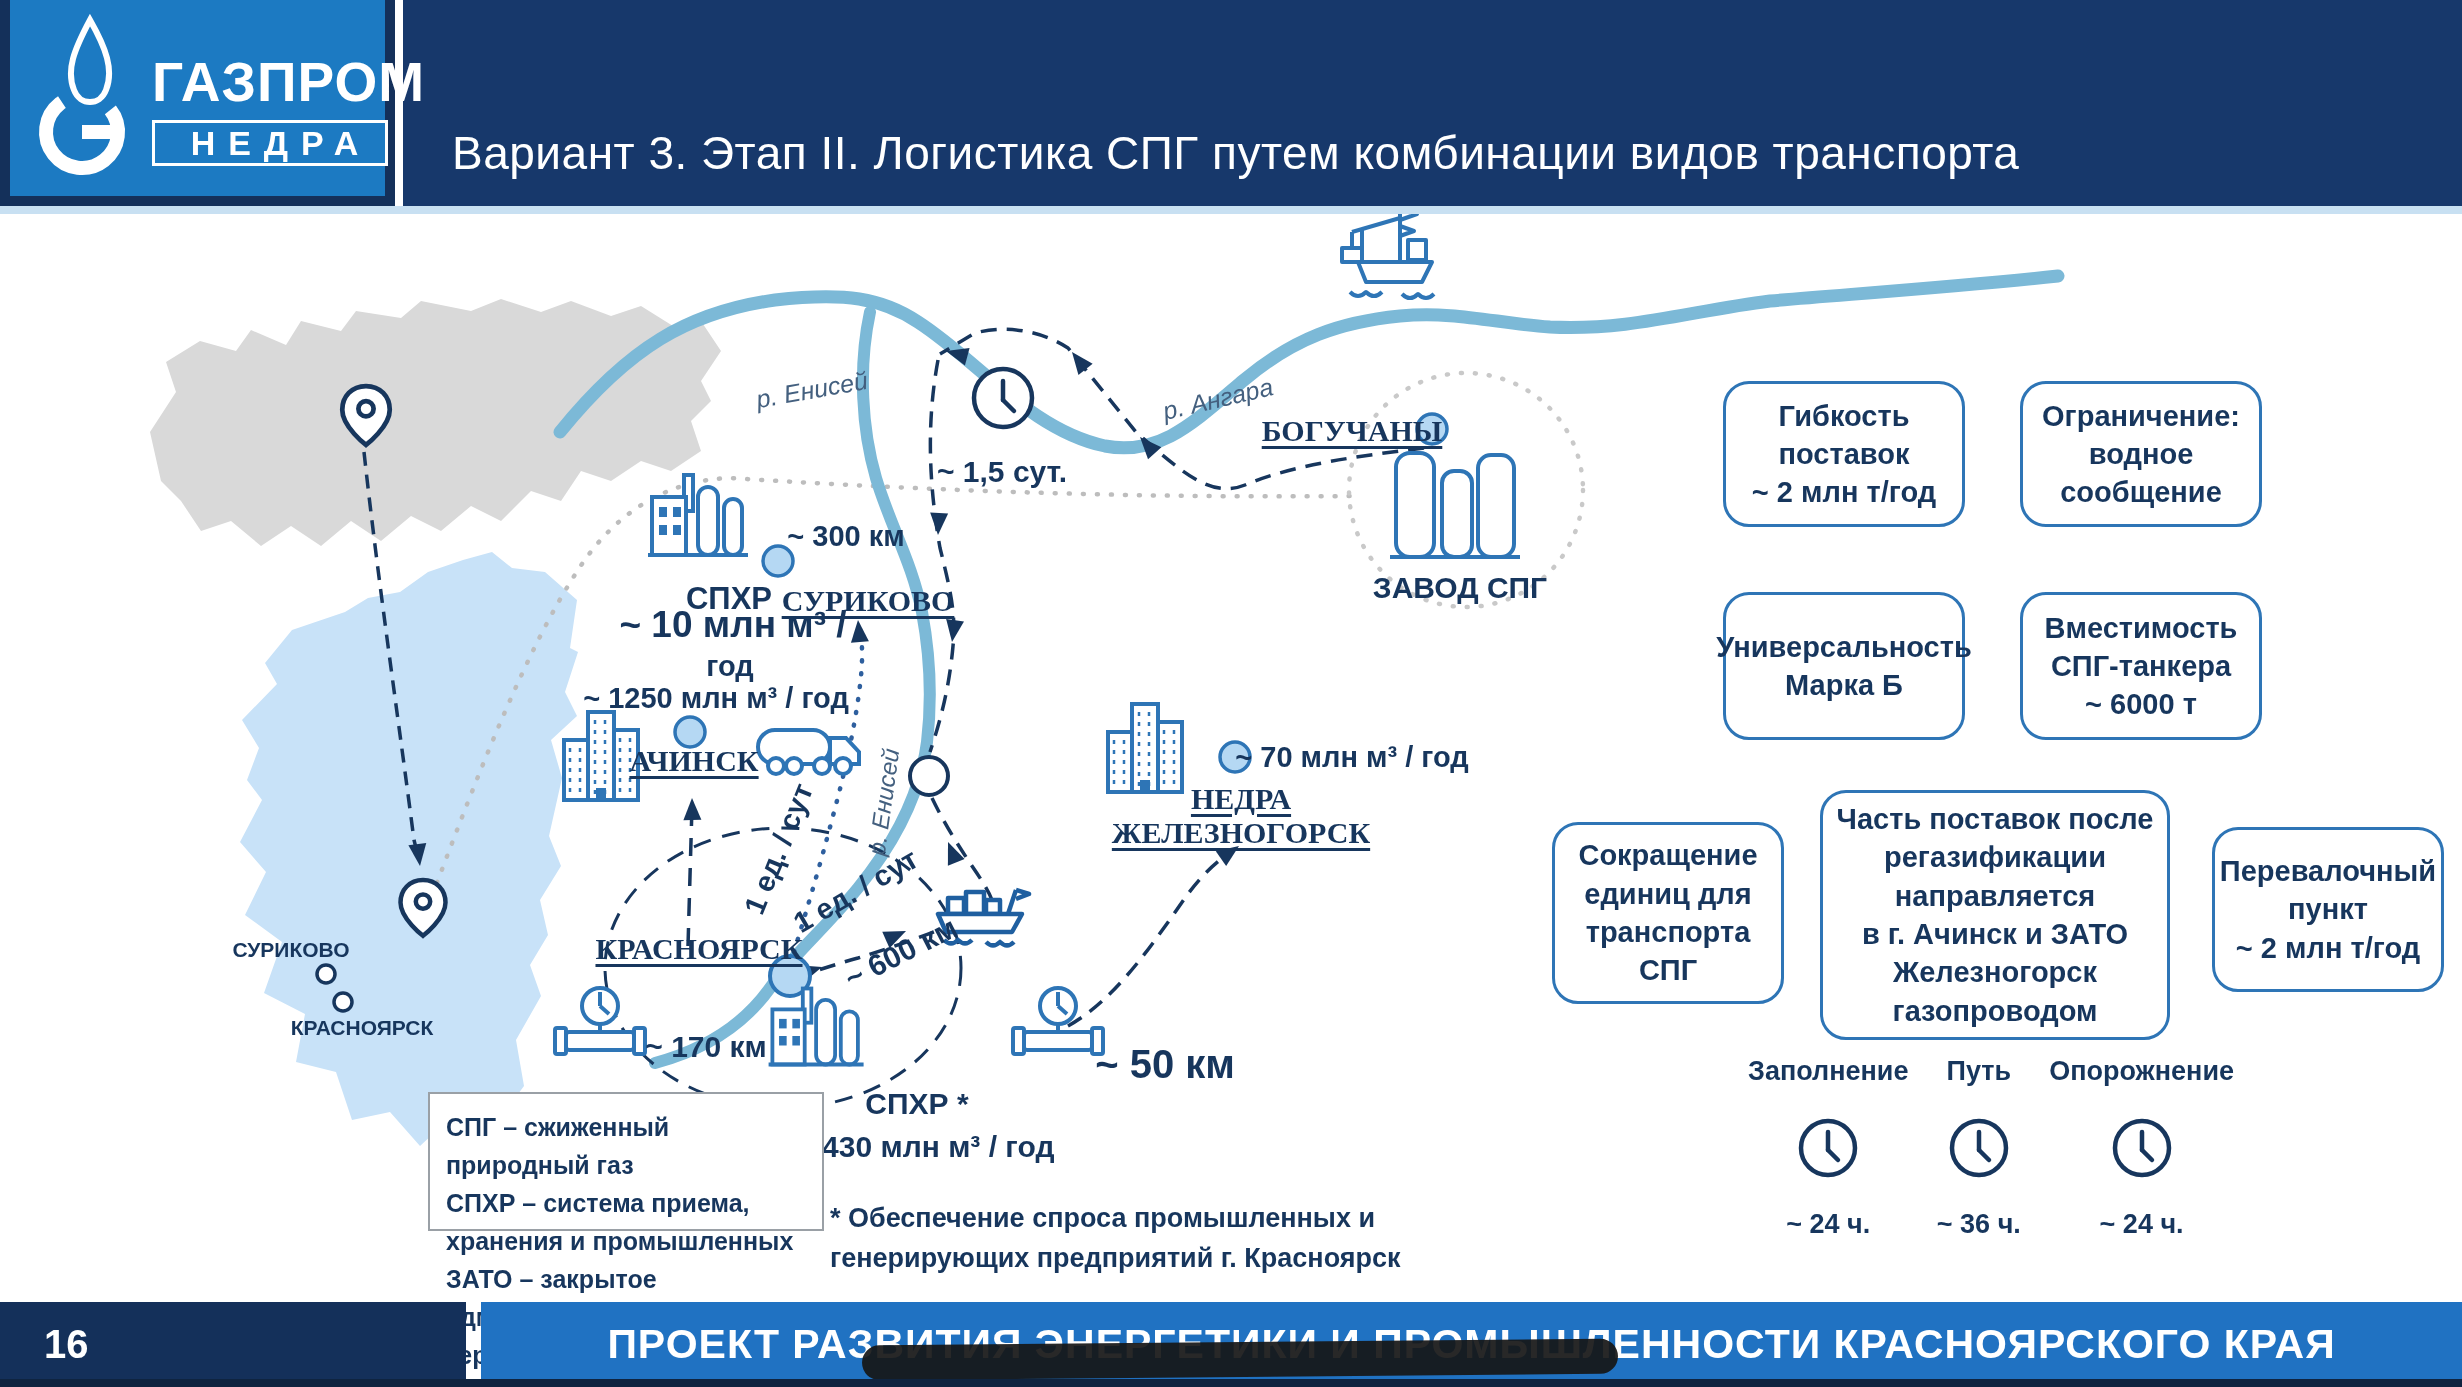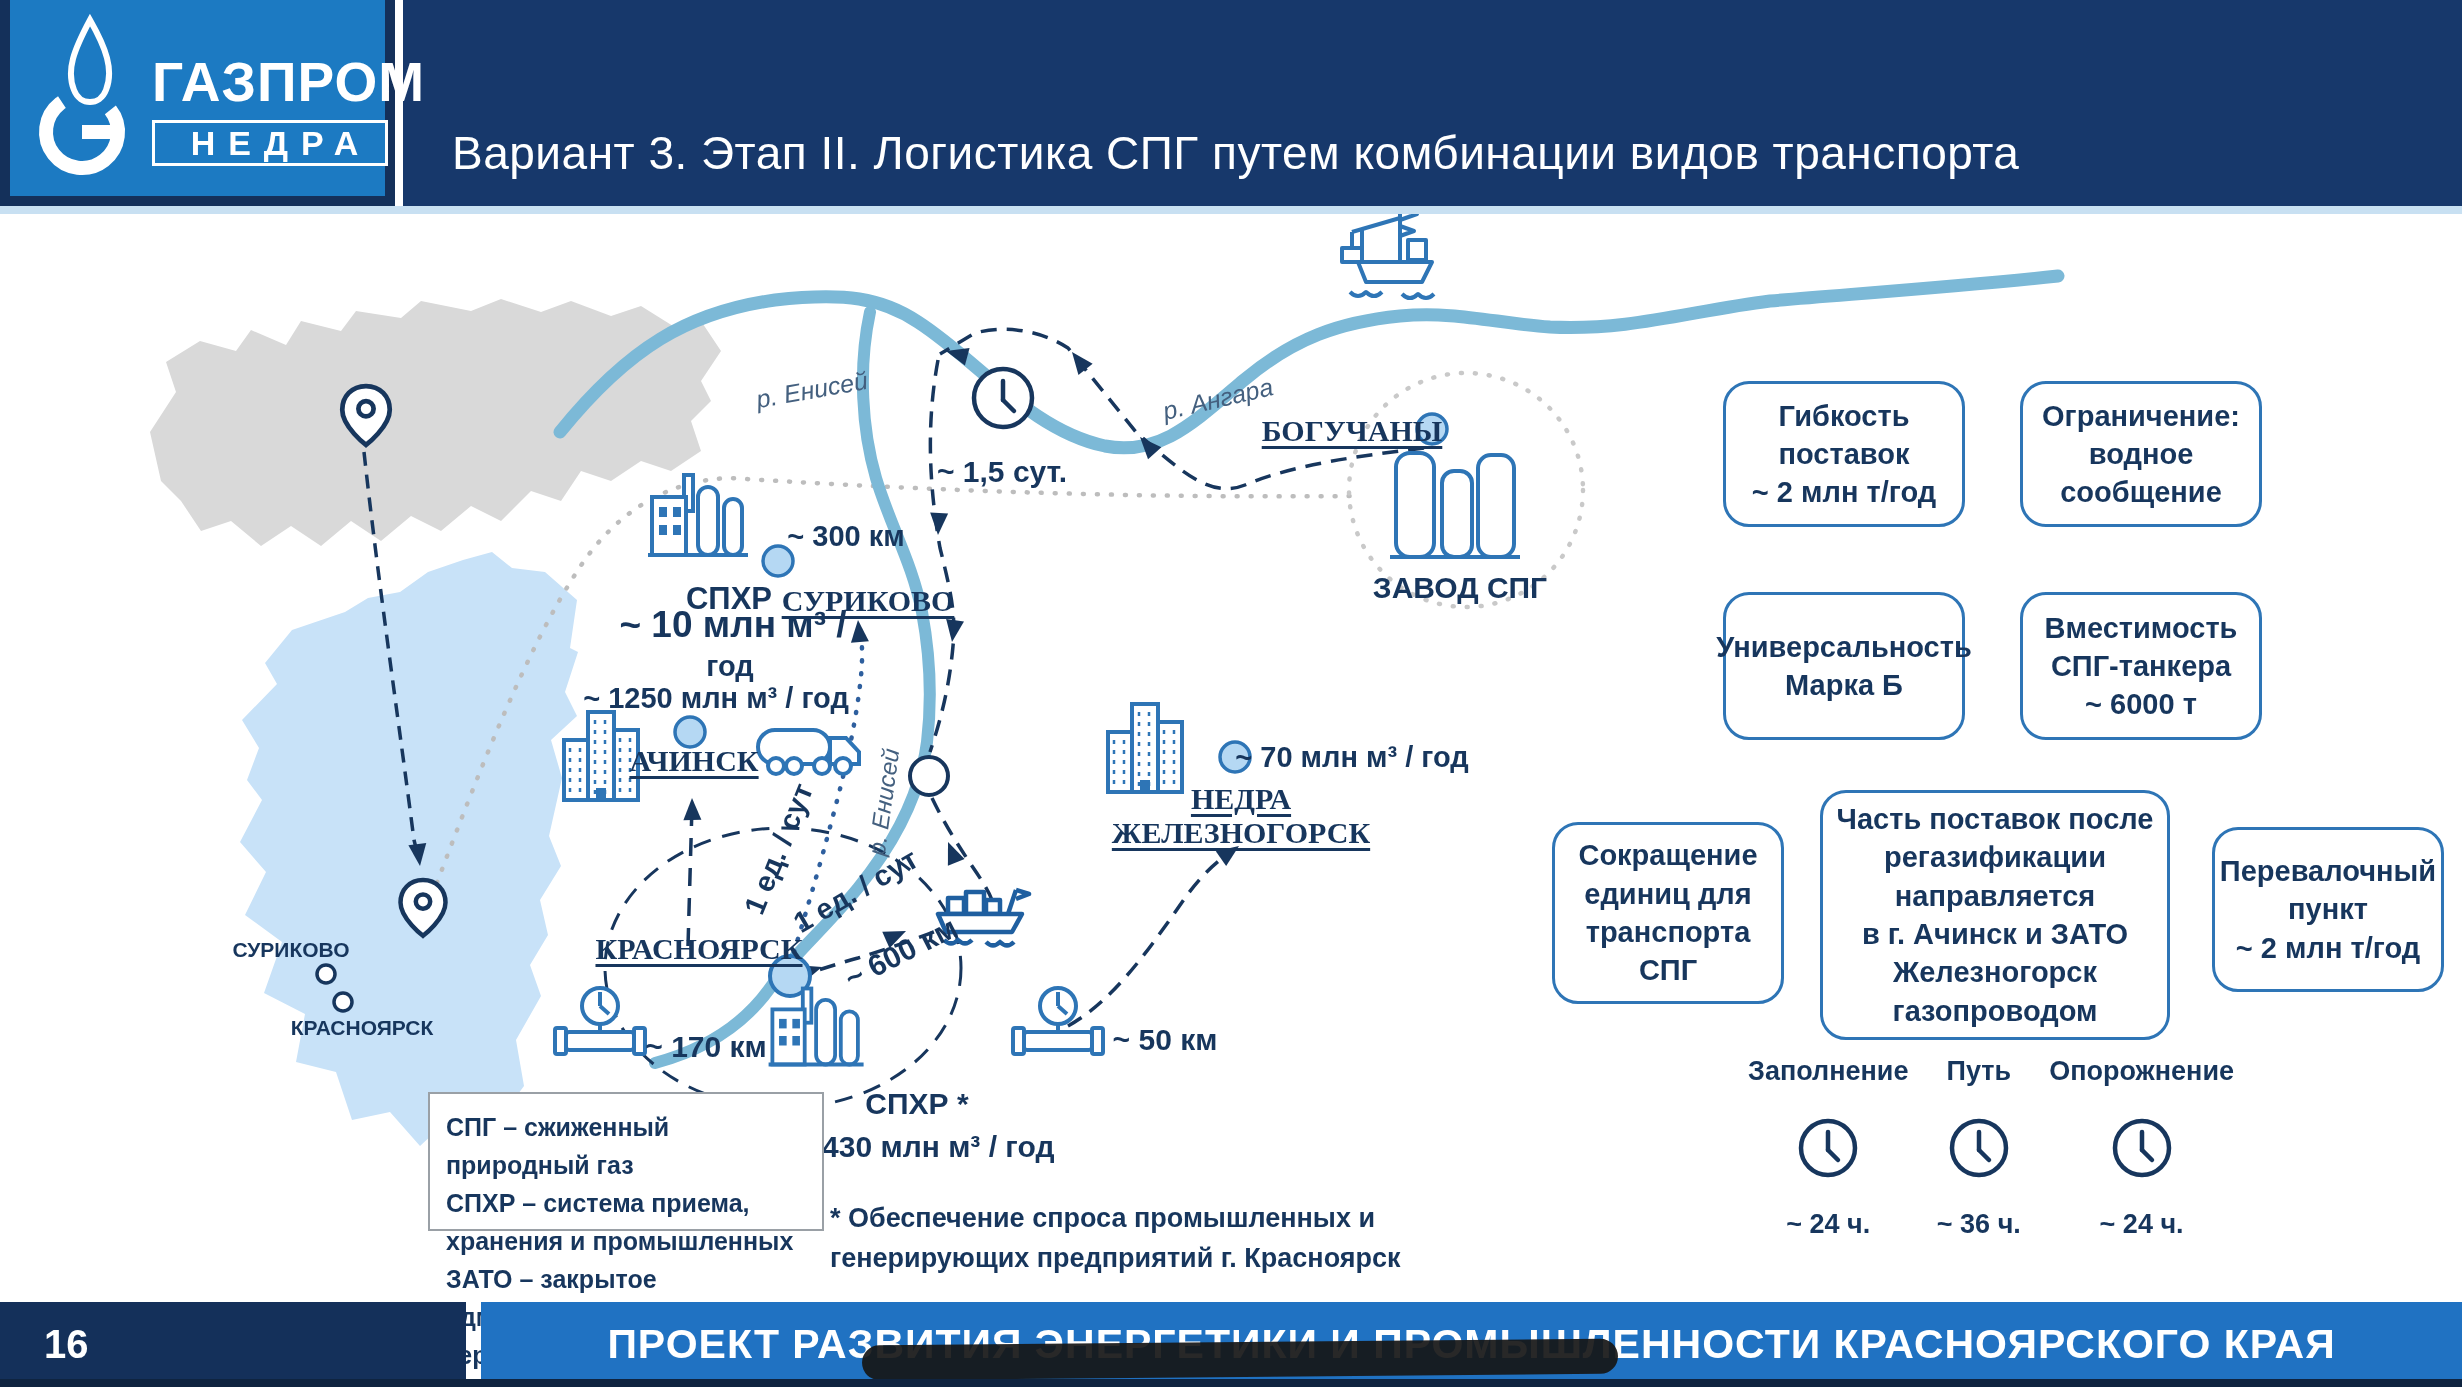--- a/index.html
+++ b/index.html
@@ -244,21 +244,21 @@
   <div class="lbl" style="left:716px;top:698px;font-size:29px;">~ 1250 млн м³ / год</div>
   <div class="lbl u" style="left:694px;top:761px;font-size:30px;">АЧИНСК</div>
   <div class="lbl" style="left:1352px;top:757px;font-size:29px;">~ 70 млн м³ / год</div>
   <div class="lbl u" style="left:1241px;top:799px;font-size:30px;">НЕДРА</div>
   <div class="lbl u" style="left:1241px;top:833px;font-size:30px;">ЖЕЛЕЗНОГОРСК</div>
   <div class="lbl u" style="left:699px;top:949px;font-size:30px;">КРАСНОЯРСК</div>
   <div class="lbl" style="left:901px;top:953px;font-size:30px;transform:translate(-50%,-50%) rotate(-27deg);">~ 600 км</div>
   <div class="lbl" style="left:779px;top:849px;font-size:29px;transform:translate(-50%,-50%) rotate(-68deg);">1 ед. / сут</div>
   <div class="lbl" style="left:856px;top:891px;font-size:29px;transform:translate(-50%,-50%) rotate(-30deg);">1 ед. / сут</div>
   <div class="lbl" style="left:706px;top:1047px;font-size:30px;">~ 170 км</div>
-  <div class="lbl" style="left:1165px;top:1040px;font-size:30px;">~ 50 км</div>
+  <div class="lbl" style="left:1165px;top:1064px;font-size:40px;">~ 50 км</div>
   <div class="lbl" style="left:917px;top:1104px;font-size:30px;">СПХР *</div>
   <div class="lbl" style="left:917px;top:1147px;font-size:30px;">~ 1430 млн м³ / год</div>
   <div class="lbl" style="left:291px;top:950px;font-size:21px;font-weight:600;">СУРИКОВО</div>
   <div class="lbl" style="left:362px;top:1028px;font-size:21px;font-weight:600;">КРАСНОЯРСК</div>
 
   <div class="ibox" style="left:1723px;top:381px;width:242px;height:146px;">Гибкость
 поставок
 ~ 2 млн т/год</div>
   <div class="ibox" style="left:2020px;top:381px;width:242px;height:146px;">Ограничение:
 водное

